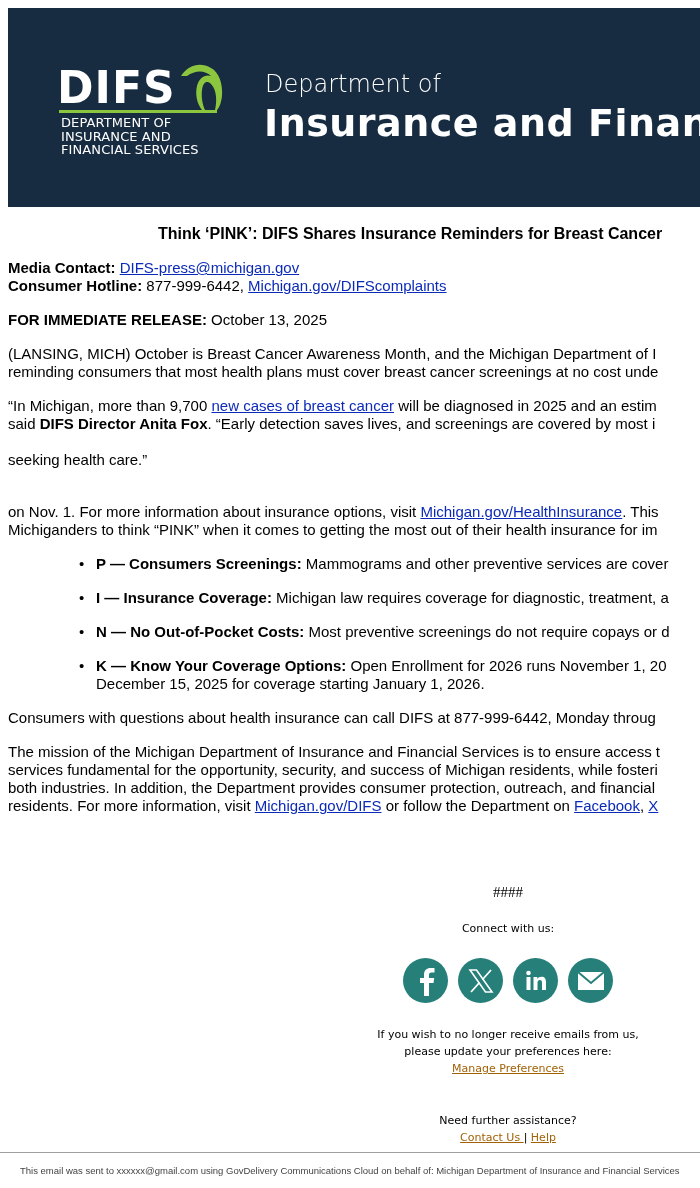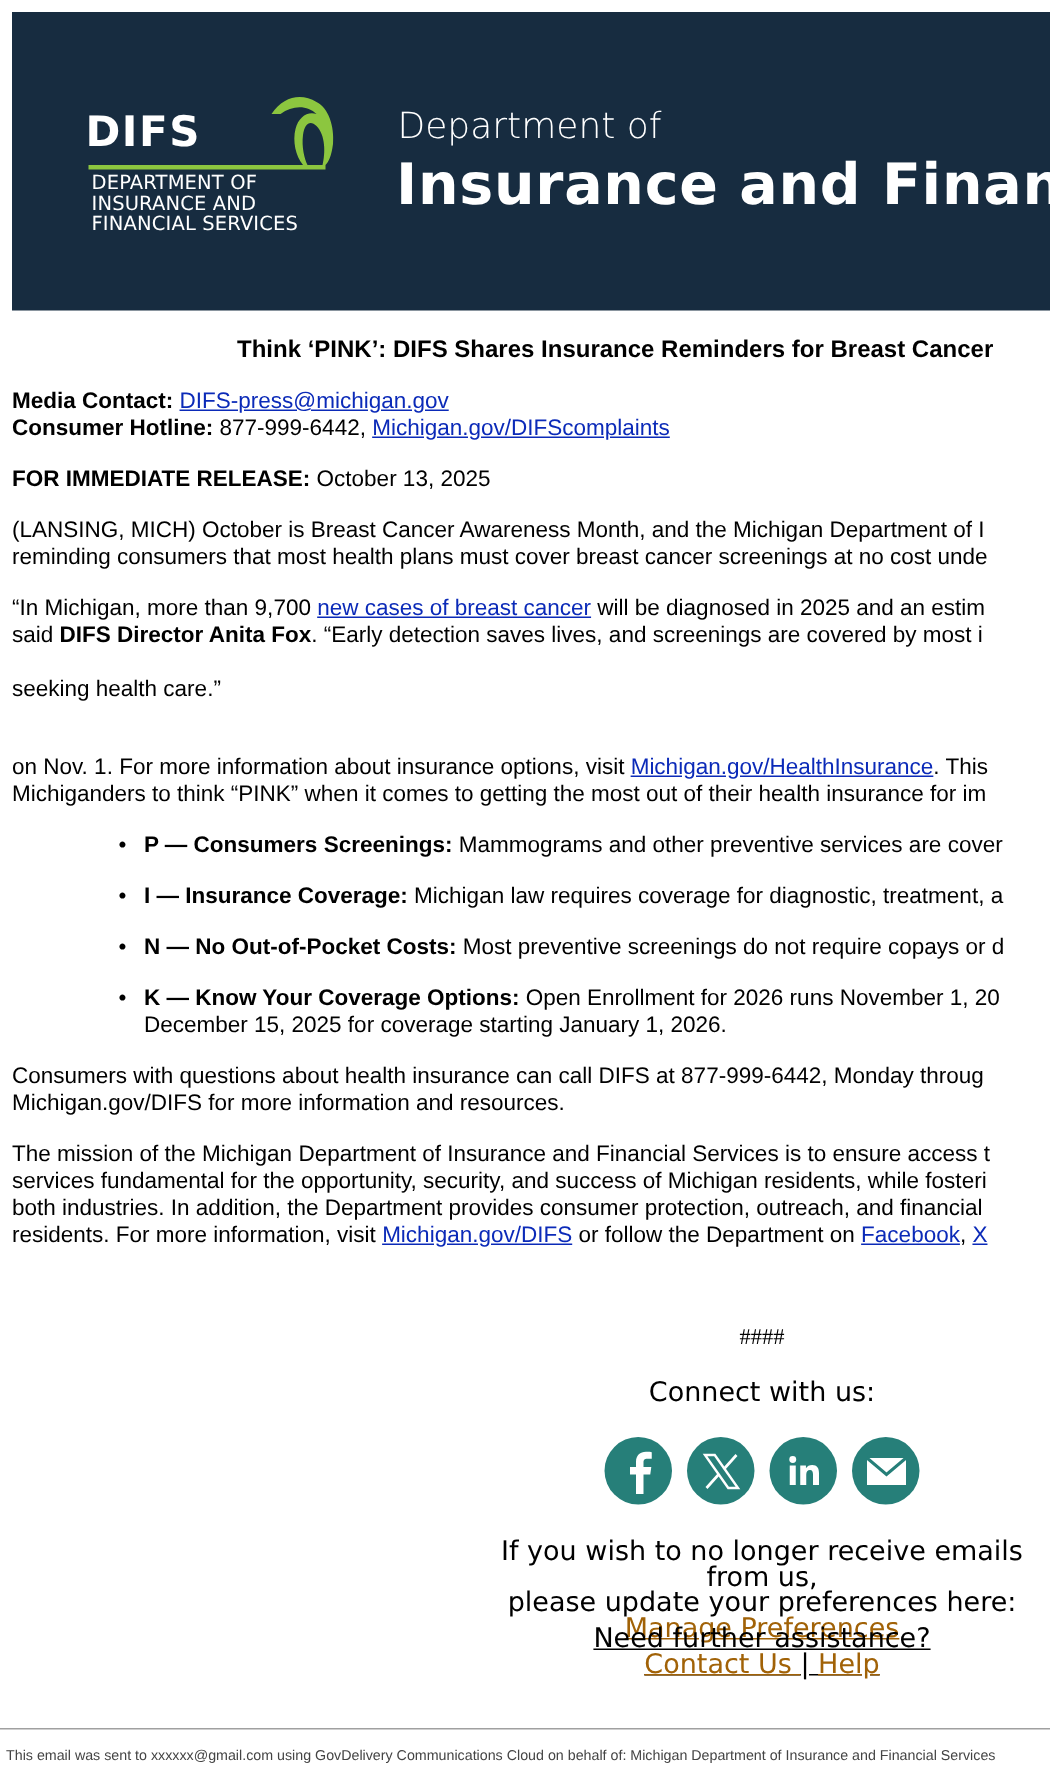--- a/index.html
+++ b/index.html
@@ -2,49 +2,49 @@
 <html><head>
 <meta charset="utf-8">
 <style>
   html, body { margin: 0; padding: 0; background: #ffffff; }
   body { width: 700px; height: 1188px; overflow: hidden; position: relative; font-family: "Liberation Sans", sans-serif; color: #000; }
   .page { position: absolute; left: 8px; top: 8px; width: 1000px; }
 
   
   .banner { width: 1000px; height: 199px; background: #172c40; position: relative; }
   .logo { position: absolute; left: 49px; top: 52px; width: 170px; height: 100px; }
-  .logo-difs { position: absolute; left: 0; top: 6px; font-family: "DejaVu Sans", sans-serif; font-weight: bold; font-size: 28px; letter-spacing: 1px; color: #ffffff; line-height: 44px; }
+  .logo-difs { position: absolute; left: 0; top: 6px; font-family: "DejaVu Sans", sans-serif; font-weight: bold; font-size: 44px; letter-spacing: 1px; color: #ffffff; line-height: 44px; }
   .logo-bar { position: absolute; left: 2px; top: 50px; width: 158px; height: 3px; background: #8cc63f; }
   .logo-swoosh { position: absolute; left: 118px; top: 0px; width: 50px; height: 52px; }
   .logo-sub { position: absolute; left: 4px; top: 56px; color: #ffffff; font-family: "DejaVu Sans", sans-serif; font-size: 13px; line-height: 13.5px; letter-spacing: 0.1px; }
   .banner-line1 { position: absolute; left: 257px; top: 62px; color: #ffffff; font-family: "DejaVu Sans", sans-serif; font-size: 24px; font-weight: 300; }
   .banner-line2 { position: absolute; left: 256px; top: 93px; color: #ffffff; font-family: "DejaVu Sans", sans-serif; font-size: 38px; font-weight: bold; letter-spacing: 0.5px; white-space: nowrap; }
 
   
   .content { font-size: 15px; line-height: 18px; width: 1000px; }
   .headline { text-align: center; font-weight: bold; font-size: 16px; margin: 18px 0 16px 0; padding-left: 150px; text-align: left; white-space: nowrap; }
   p { margin: 0 0 16px 0; white-space: nowrap; }
   a { color: #1a0dab; color: #0b2ab8; text-decoration: underline; }
   ul { margin: 0 0 16px 0; padding-left: 88px; list-style: none; }
   ul li { position: relative; margin-bottom: 16px; white-space: nowrap; }
   ul li::before { content: "•"; position: absolute; left: -17px; top: 0; font-size: 15px; }
 
   
   .footer { position: absolute; left: 0; top: 876px; width: 1000px; }
-  .footer-col { position: absolute; left: 330px; width: 356px; text-align: center; font-family: "DejaVu Sans", sans-serif; font-size: 18px; line-height: 17px; color: #000; }
+  .footer-col { position: absolute; left: 330px; width: 356px; text-align: center; font-family: "DejaVu Sans", sans-serif; font-size: 11px; line-height: 17px; color: #000; }
   .hashes { top: 8px; font-family: "Liberation Serif", serif; font-size: 15px; }
   .connect { top: 44px; }
   .social { position: absolute; top: 82px; left: 0; width: 356px; display: flex; justify-content: center; gap: 10px; }
   .social .circle { width: 45px; height: 45px; border-radius: 50%; background: #267f79; display: flex; align-items: center; justify-content: center; }
   .unsub { top: 150px; }
-  .assist { top: 208px; text-decoration: underline; }
+  .assist { top: 236px; }
   .footer-col a { color: #a16207; }
 
   .rule { position: absolute; left: 0; top: 1152px; width: 700px; height: 1px; background: #a0a0a0; }
-  .fine { position: absolute; left: 4px; top: 1165px; font-size: 9.5px; color: #444; white-space: nowrap; font-family: "Liberation Sans", sans-serif; }
+  .fine { position: absolute; left: 20px; top: 1165px; font-size: 9.5px; color: #444; white-space: nowrap; font-family: "Liberation Sans", sans-serif; }
 </style>
 </head>
 <body>
 
 <div class="page">
 
   <div class="banner">
     <div class="logo">
       <svg class="logo-swoosh" viewBox="0 0 50 52">
         <path d="M6 16 C14 4, 26 2, 36 8 C44 12, 48 24, 47 36 C46 44, 44 48, 42 50 L40 50 C42 42, 42 30, 36 24 C32 20, 28 22, 27 30 C26 38, 28 46, 30 50 L27 50 C22 44, 20 34, 22 26 C24 18, 30 14, 36 16 C30 10, 20 10, 12 16 Z" fill="#8cc63f"></path>
@@ -95,21 +95,20 @@
 
     <ul>
       <li><b>P — Consumers Screenings:</b><span> Mammograms and other preventive services are cover</span></li>
       <li><b>I — Insurance Coverage:</b><span> Michigan law requires coverage for diagnostic, treatment, a</span></li>
       <li><b>N — No Out-of-Pocket Costs:</b><span> Most preventive screenings do not require copays or d</span></li>
       <li><b>K — Know Your Coverage Options:</b><span> Open Enrollment for 2026 runs November 1, 20</span><br><span>December 15, 2025 for coverage starting January 1, 2026.</span></li>
     </ul>
 
     <p>
       <span>Consumers with questions about health insurance can call DIFS at 877-999-6442, Monday throug</span><br>
-      <span>Michigan.gov/DIFS for more information and resources.</span>
     </p>
 
     <p>
       <span>The mission of the Michigan Department of Insurance and Financial Services is to ensure access t</span><br>
       <span>services fundamental for the opportunity, security, and success of Michigan residents, while fosteri</span><br>
       <span>both industries. In addition, the Department provides consumer protection, outreach, and financial</span><br>
       <span>residents. For more information, visit </span><a href="#">Michigan.gov/DIFS</a><span> or follow the Department on </span><a href="#">Facebook</a><span>, </span><a href="#">X</a>
     </p>
   </div>
 </div>

